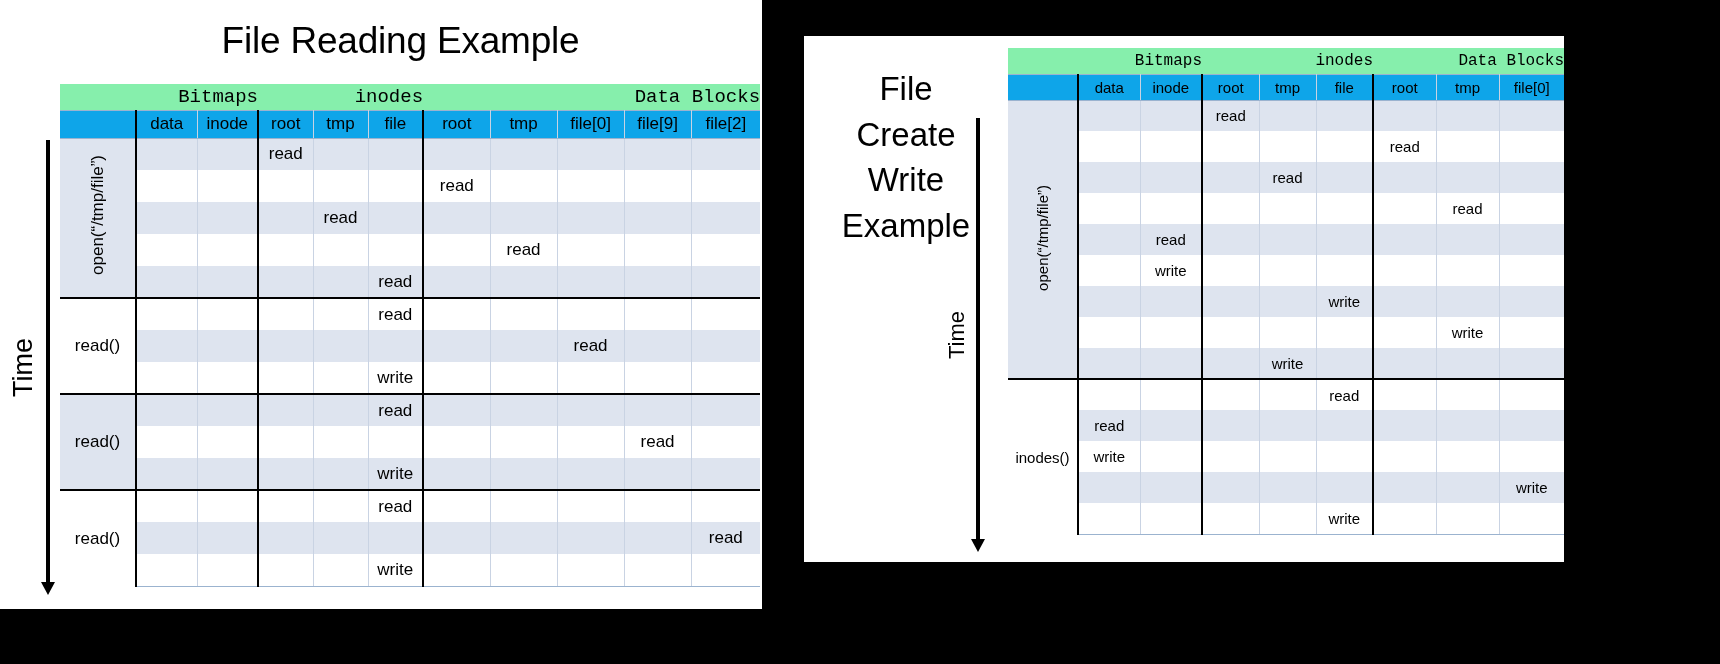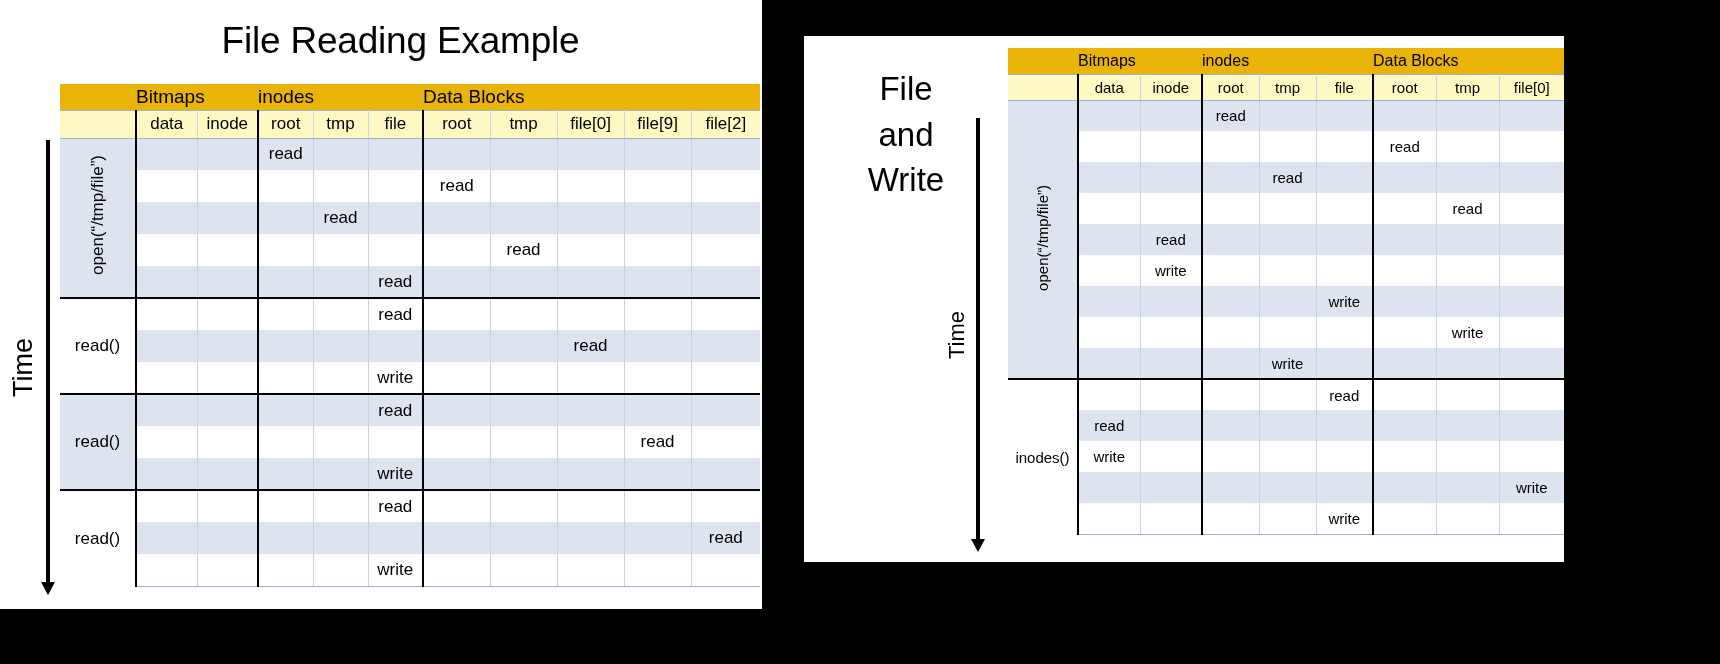--- a/index.html
+++ b/index.html
@@ -117,30 +117,31 @@
     padding: 0;
     margin: 0;
     font-weight: normal;
     color: #000;
     vertical-align: middle;
   }
 
   
   .grouphdr td {
     font-weight: bold;
-    text-align: left;
+    text-align: right;
     border: none;
-    background: #eab308;
+    background: #86efac;
+    font-family: Liberation Mono, monospace;
   }
 
   
   .colhdr td {
     font-weight: bold;
     text-align: center;
-    background: #fef9c3;
+    background: #0ea5e9;
     border-top: 1.5px solid #9bb3cf;
     border-bottom: 1.5px solid #9bb3cf;
   }
 
   
   .cell {
     text-align: center;
     background: transparent;
   }
   tr.shade .cell, tr.shade .opcell { background: #dee4ef; }
@@ -412,22 +413,23 @@
         <td class="cell lsep"></td>
         <td class="cell"></td>
       </tr>
     </tbody>
   </table>
 
   <div class="panel" id="panel-right"></div>
 
   <div id="right-title">
     <div>File</div>
-    <div>and</div>
+    <div>Create</div>
     <div>Write</div>
+    <div>Example</div>
   </div>
 
   <div class="time-axis" id="right-time-axis">
     <div class="time-label">Time</div>
     <div class="arrow-col">
       <div class="arrow-shaft"></div>
       <div class="arrow-head"></div>
     </div>
   </div>
 

